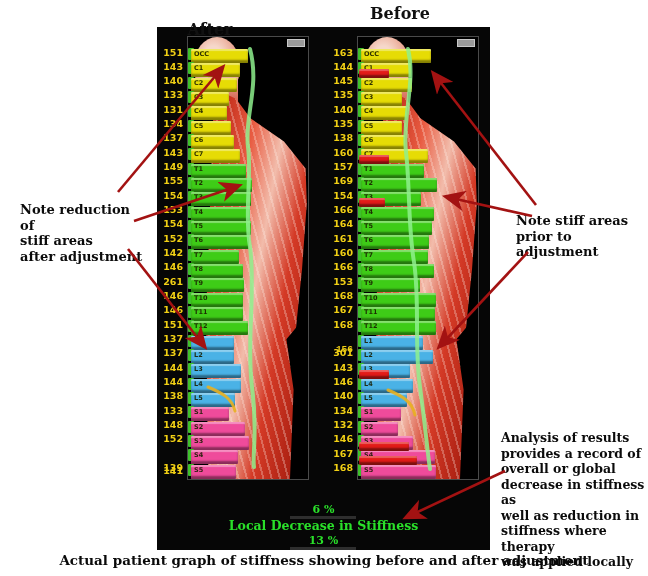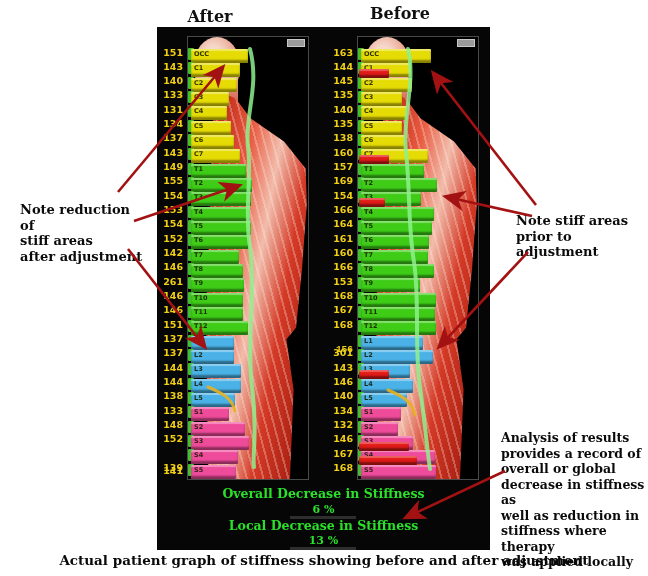--- a/index.html
+++ b/index.html
@@ -3,21 +3,21 @@
 <meta charset="utf-8">
 <style>
   html,body{margin:0;padding:0;background:#fff;}
   .stage{position:relative;width:648px;height:576px;background:#fff;overflow:hidden;
          font-family:"DejaVu Serif",serif;}
   .abs{position:absolute;}
 
   .blackbg{left:157px;top:27px;width:333px;height:523px;background:#060606;}
 
   .chart-title{font-weight:bold;font-size:16px;color:#111;text-align:center;width:110px;}
-  .title-after{left:155px;top:7px;}
+  .title-after{left:155px;top:20px;}
   .title-before{left:345px;top:4px;}
 
   .num-col{top:36px;width:27px;height:442px;}
   .num-col .num{position:absolute;right:1px;width:27px;font-family:"DejaVu Sans",sans-serif;
         font-weight:bold;font-size:9.5px;color:#f0cf15;text-align:right;line-height:12px;margin-left:9px;}
 
   .panel{top:36px;width:120px;height:442px;background:#000;border:1px solid #4a4a4a;}
   .panel .corner-widget{position:absolute;right:3px;top:2px;width:16px;height:6px;
         background:#9a9a9a;border:1px solid #c8c8c8;z-index:6;}
 
@@ -399,21 +399,20 @@
         <span class="vlabel">S5</span>
       </div>
       <div class="stiff" style="top: 32.33px; width: 30px; background: rgb(227, 27, 24);"></div>
       <div class="stiff" style="top: 118.31px; width: 30px; background: rgb(227, 27, 24);"></div>
       <div class="stiff" style="top: 161.3px; width: 26px; background: rgb(227, 27, 24);"></div>
       <div class="stiff" style="top: 333.26px; width: 30px; background: rgb(227, 27, 24);"></div>
       <div class="stiff" style="top: 404.91px; width: 50px; background: rgb(227, 27, 24);"></div>
       <div class="stiff" style="top: 419.24px; width: 58px; background: rgb(227, 27, 24);"></div>
     </div>
 
-  <div class="abs summary sum-label" style="top:486px;color:#2ae02a">Overall Decrease in Stiffness</div>
   <div class="abs summary sum-value" style="top:503px;color:#2ae02a">6 %</div>
   <div class="abs pct-strip" style="top:516px"></div>
   <div class="abs summary sum-label" style="top:518px;color:#2ae02a">Local Decrease in Stiffness</div>
   <div class="abs summary sum-value" style="top:534px;color:#2ae02a">13 %</div>
   <div class="abs pct-strip" style="top:547px"></div>
 
   <div class="abs note note-left">Note reduction of
 stiff areas
 after adjustment</div>
   <div class="abs note note-right">Note stiff areas

